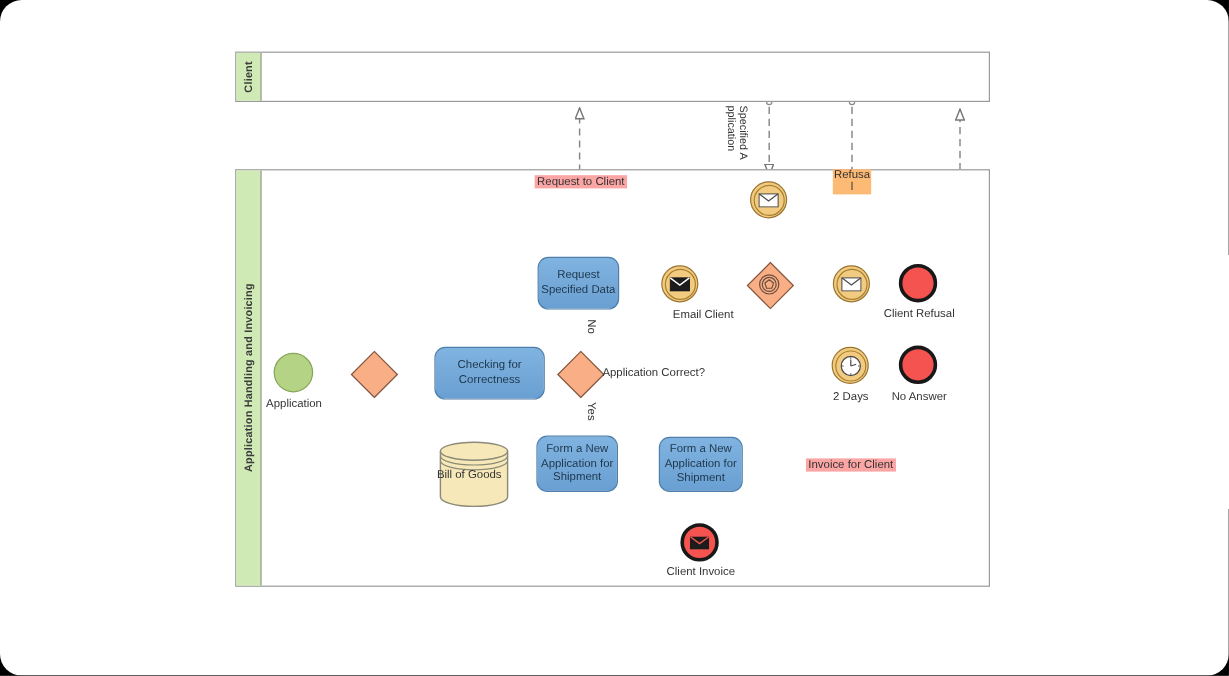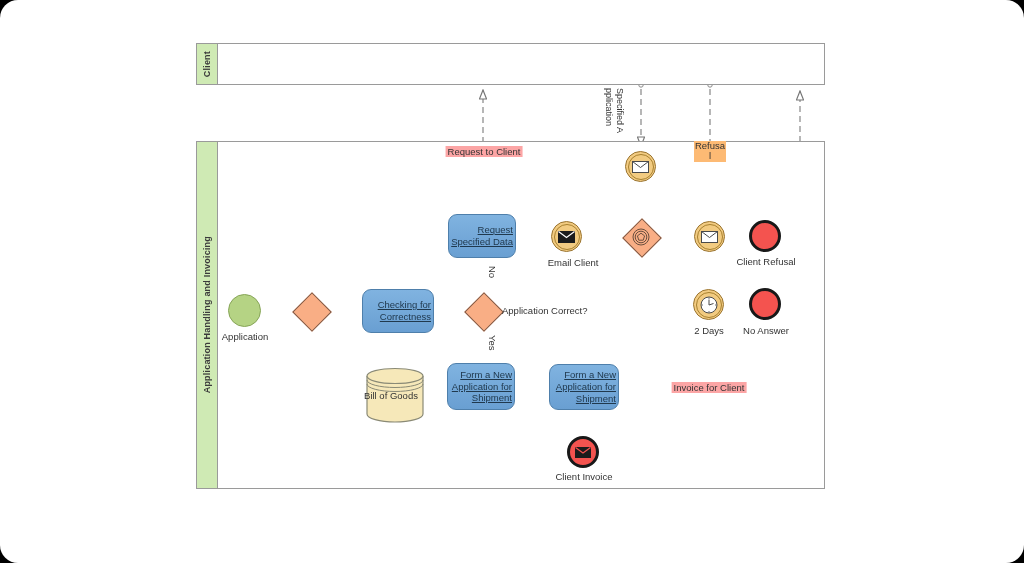--- a/index.html
+++ b/index.html
@@ -7,22 +7,22 @@
   .card{position:relative;width:1024px;height:563px;background:#fff;border-radius:18px;overflow:hidden;}
   
   .pool{position:absolute;border:1px solid #9a9a9a;background:#fff;display:flex;}
   .pool-client{left:196px;top:43px;width:627px;height:40px;}
   .pool-main{left:196px;top:141px;width:627px;height:346px;}
   .pool-header{width:20px;height:100%;background:#cfeab4;border-right:1px solid #9a9a9a;display:flex;align-items:center;justify-content:center;}
   .pool-header span{writing-mode:vertical-rl;transform:rotate(180deg);font-size:9px;font-weight:bold;color:#3b3b3b;white-space:nowrap;letter-spacing:.2px;}
   
   .connectors{position:absolute;left:0;top:0;pointer-events:none;}
   
-  .task{position:absolute;background:linear-gradient(180deg,#80b3e0,#699fd2);border:1px solid #4e7fab;border-radius:9px;display:flex;align-items:center;justify-content:center;text-align:right;font-size:9.5px;line-height:1.25;color:#20394e;padding:2px;box-sizing:border-box;text-decoration:underline;}
-  .t-checking{left:362px;top:289px;width:72px;height:44px;}
+  .task{position:absolute;background:linear-gradient(180deg,#80b3e0,#699fd2);border:1px solid #4e7fab;border-radius:9px;display:flex;align-items:center;justify-content:center;text-align:center;font-size:9.5px;line-height:1.25;color:#20394e;padding:2px;box-sizing:border-box;}
+  .t-checking{left:362px;top:289px;width:92px;height:44px;}
   .t-request{left:448px;top:214px;width:68px;height:44px;}
   .t-form1{left:447px;top:363px;width:68px;height:47px;}
   .t-form2{left:549px;top:364px;width:70px;height:46px;}
   .diamond{position:absolute;width:26px;height:26px;background:#f9ae85;border:1px solid #7d5743;transform:rotate(45deg);}
   .gw1{left:298px;top:298px;}
   .gw2{left:470px;top:298px;}
   .gw3{left:628px;top:224px;}
   .gwicon{position:absolute;left:631px;top:227px;}
   .event{position:absolute;width:29px;height:29px;border-radius:50%;background:#f2cb81;border:1.5px solid #9a7430;display:flex;align-items:center;justify-content:center;}
   .event::before{content:"";position:absolute;inset:1.5px;border:1px solid #a8812f;border-radius:50%;}
@@ -35,21 +35,21 @@
   .end-noanswer{left:749px;top:288px;}
   .end-invoice{left:567px;top:436px;}
   .start{position:absolute;left:228px;top:294px;width:31px;height:31px;border-radius:50%;background:#b5d384;border:1.5px solid #87a558;}
   .cyl{position:absolute;left:365px;top:367px;}
   .cyl-label{position:absolute;left:391px;top:390px;transform:translateX(-50%);font-size:9.5px;color:#333;white-space:nowrap;}
   
   .lbl{position:absolute;font-size:9.5px;color:#333;white-space:nowrap;transform:translateX(-50%);}
   .lbl-left{transform:none;}
   .lbl-bg{background:#fca5a5;padding:0 2px;}
   .l-application{left:245px;top:331px;}
-  .l-emailclient{left:554px;top:257px;padding-left:38px;}
+  .l-emailclient{left:567px;top:257px;padding-left:38px;}
   .l-appcorrect{left:502px;top:305px;}
   .l-clientrefusal{left:766px;top:256px;}
   .l-2days{left:709px;top:325px;}
   .l-noanswer{left:766px;top:325px;}
   .l-clientinvoice{left:584px;top:471px;}
   .l-reqclient{left:484px;top:146px;}
   .l-invoice{left:709px;top:370px;margin-top:12px;}
   .l-refusal{left:710px;top:141px;width:32px;white-space:normal;word-break:break-all;text-align:center;line-height:1.1;background:#fdba74;}
   .vlbl{position:absolute;writing-mode:vertical-rl;font-size:9.5px;color:#333;}
   .l-no{left:487px;top:266px;}

